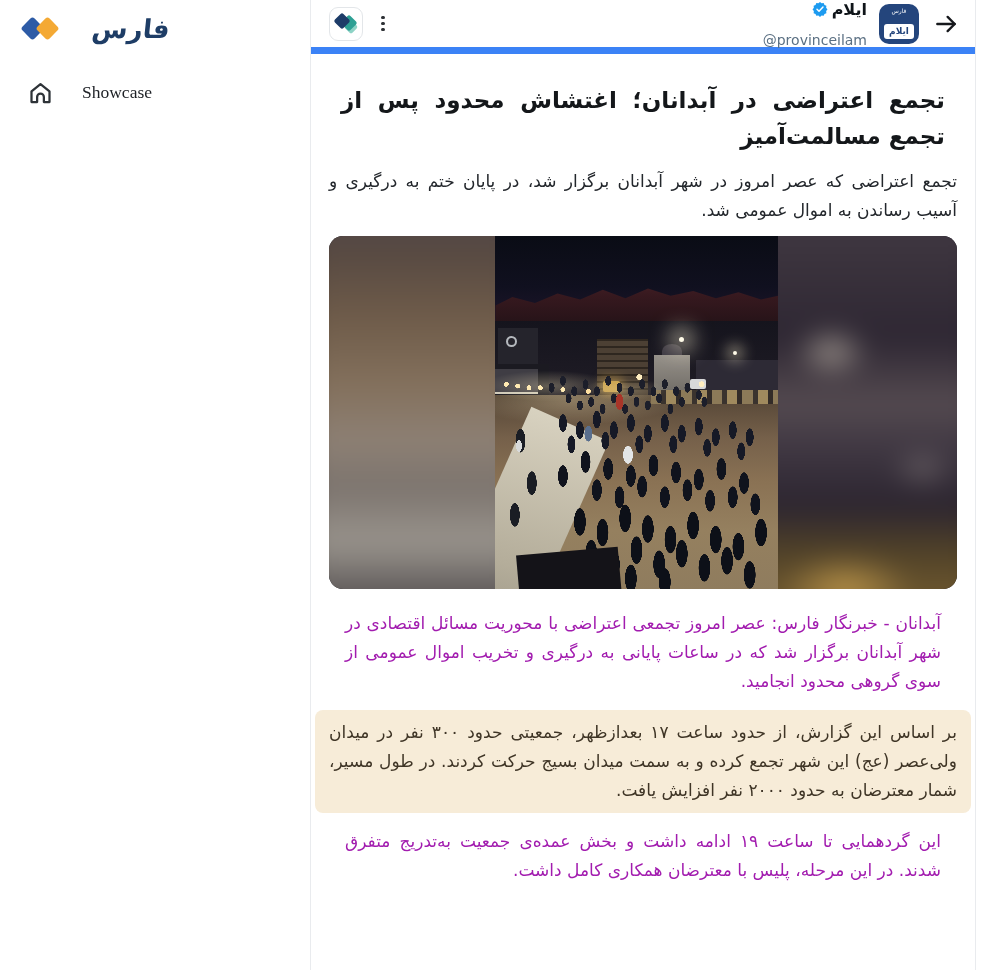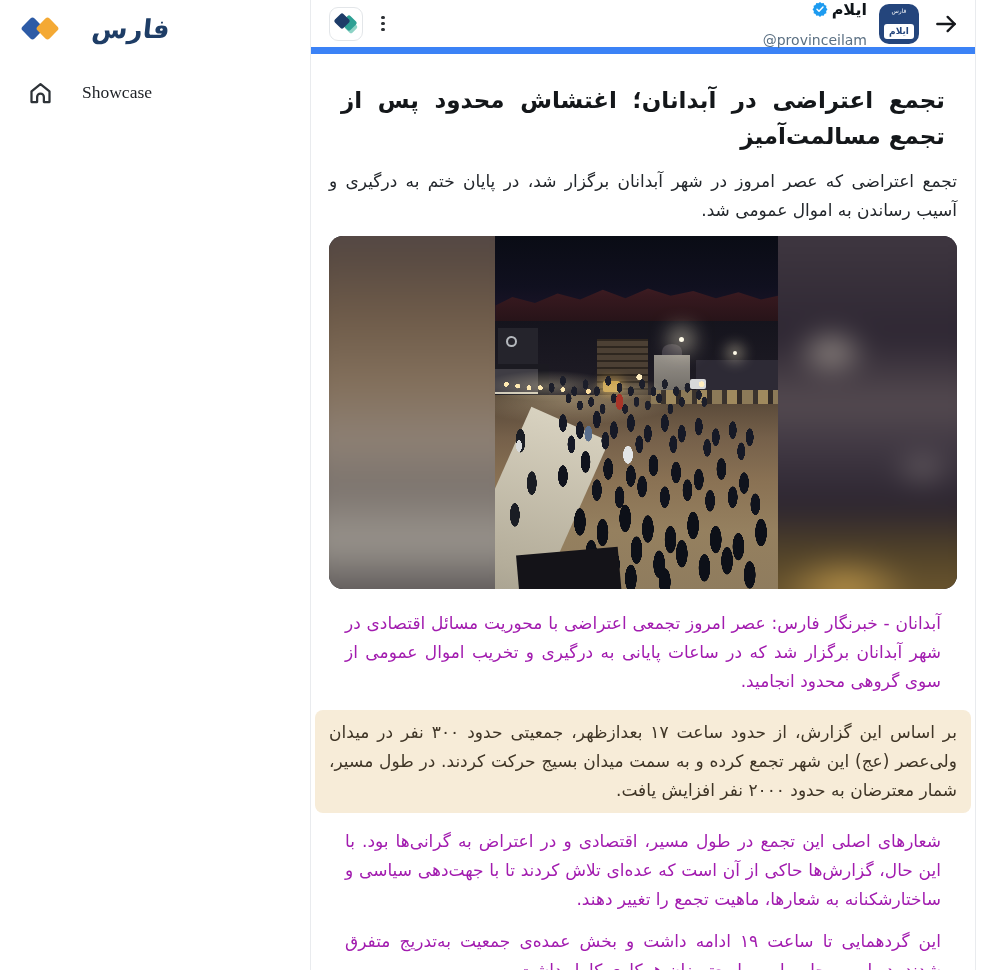--- a/index.html
+++ b/index.html
@@ -306,18 +306,17 @@
           <div class="lamp lamp1"></div>
           <div class="lamp lamp2"></div>
           <div class="lights"></div>
           <div class="crowd"></div>
           <div class="steps"></div>
         </div>
       </figure>
 
       <p class="para">آبدانان - خبرنگار فارس: عصر امروز تجمعی اعتراضی با محوریت مسائل اقتصادی در شهر آبدانان برگزار شد که در ساعات پایانی به درگیری و تخریب اموال عمومی از سوی گروهی محدود انجامید.</p>
       <p class="para highlight">بر اساس این گزارش، از حدود ساعت ۱۷ بعدازظهر، جمعیتی حدود ۳۰۰ نفر در میدان ولی‌عصر (عج) این شهر تجمع کرده و به سمت میدان بسیج حرکت کردند. در طول مسیر، شمار معترضان به حدود ۲۰۰۰ نفر افزایش یافت.</p>
-      <p class="para">شعارهای اصلی این تجمع در طول مسیر، اقتصادی و در اعتراض به گرانی‌ها بود. با این حال، گزارش‌ها حاکی از آن است که عده‌ای تلاش کردند تا با جهت‌دهی سیاسی و ساختارشکنانه به شعارها، ماهیت تجمع را تغییر دهند.</p>
       <p class="para">این گردهمایی تا ساعت ۱۹ ادامه داشت و بخش عمده‌ی جمعیت به‌تدریج متفرق شدند. در این مرحله، پلیس با معترضان همکاری کامل داشت.</p>
     </article>
 
   </main>
 </div>
 
 </body></html>

